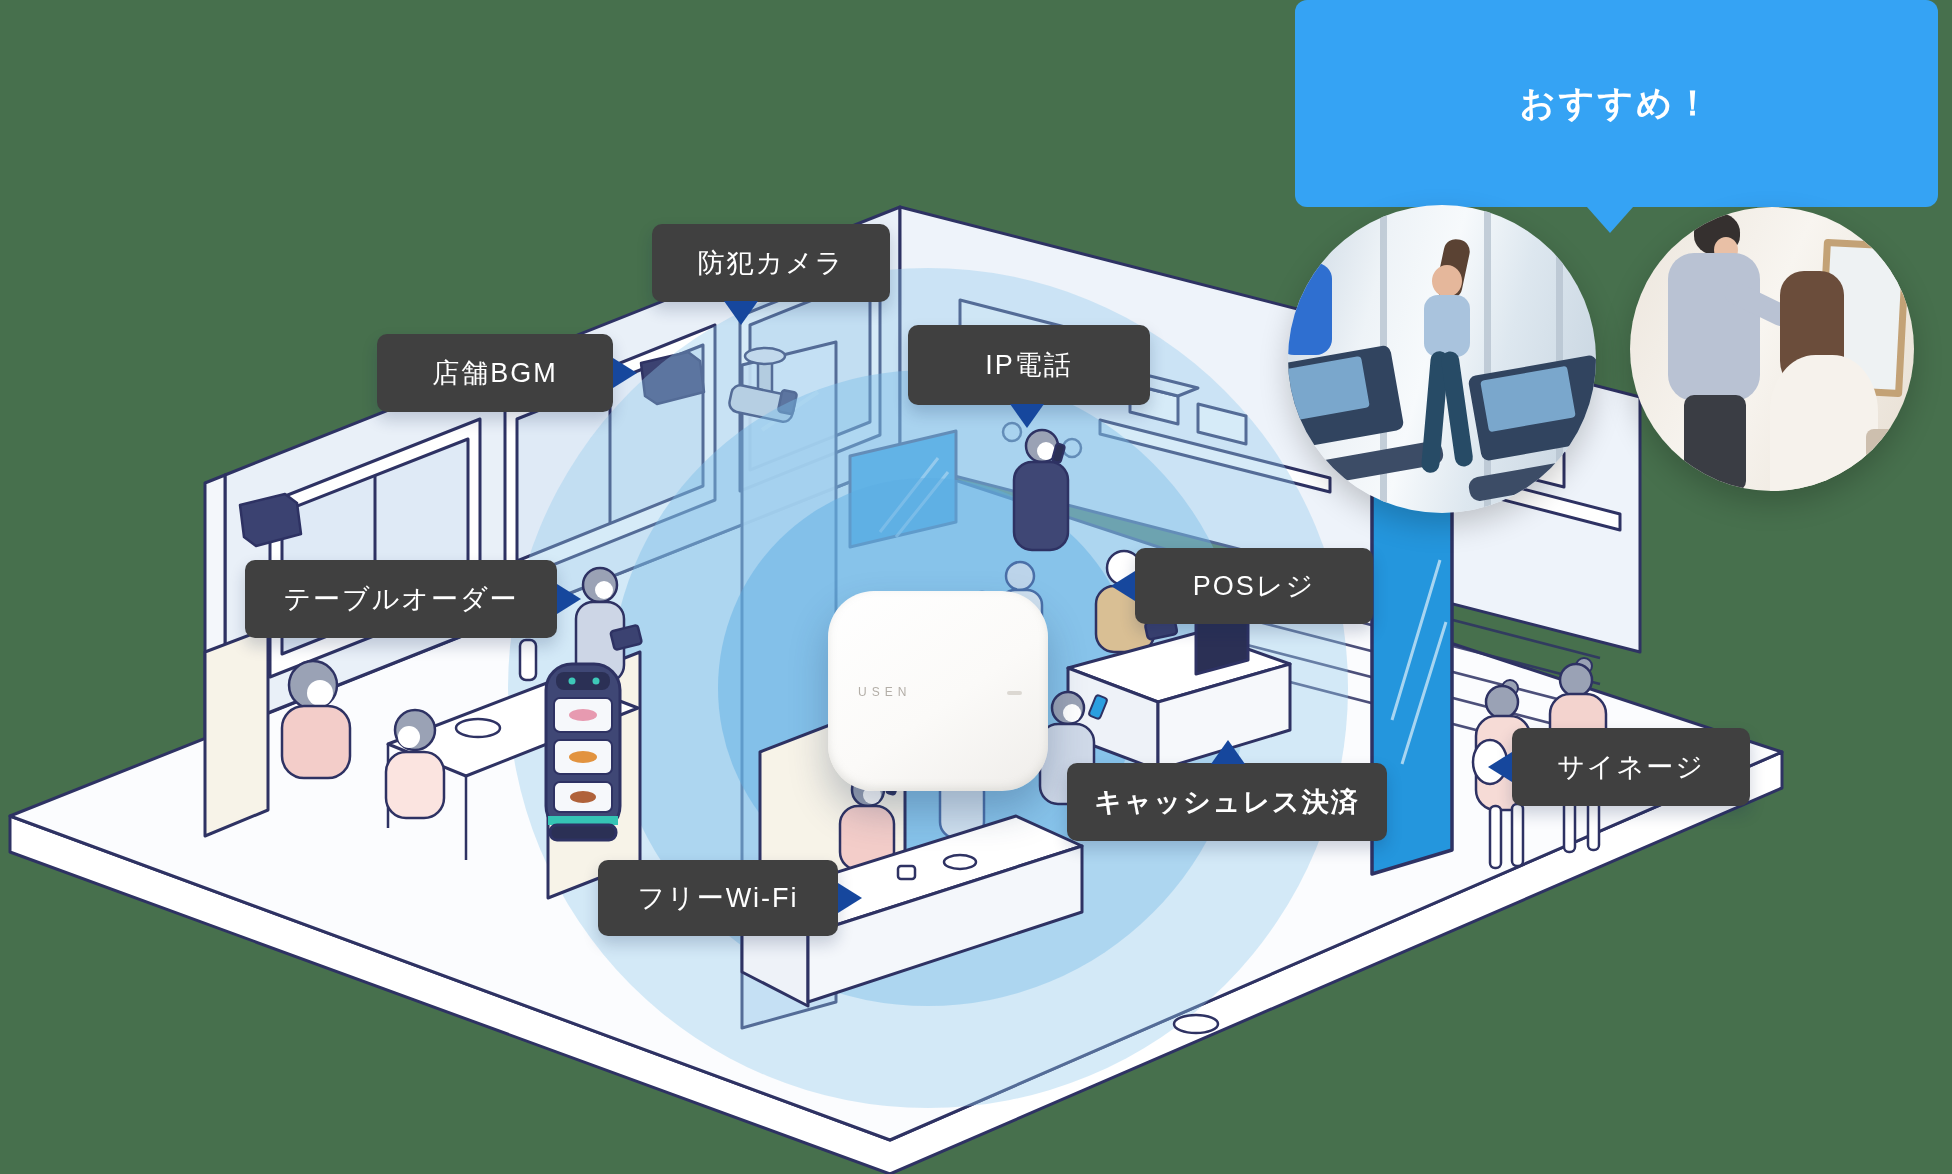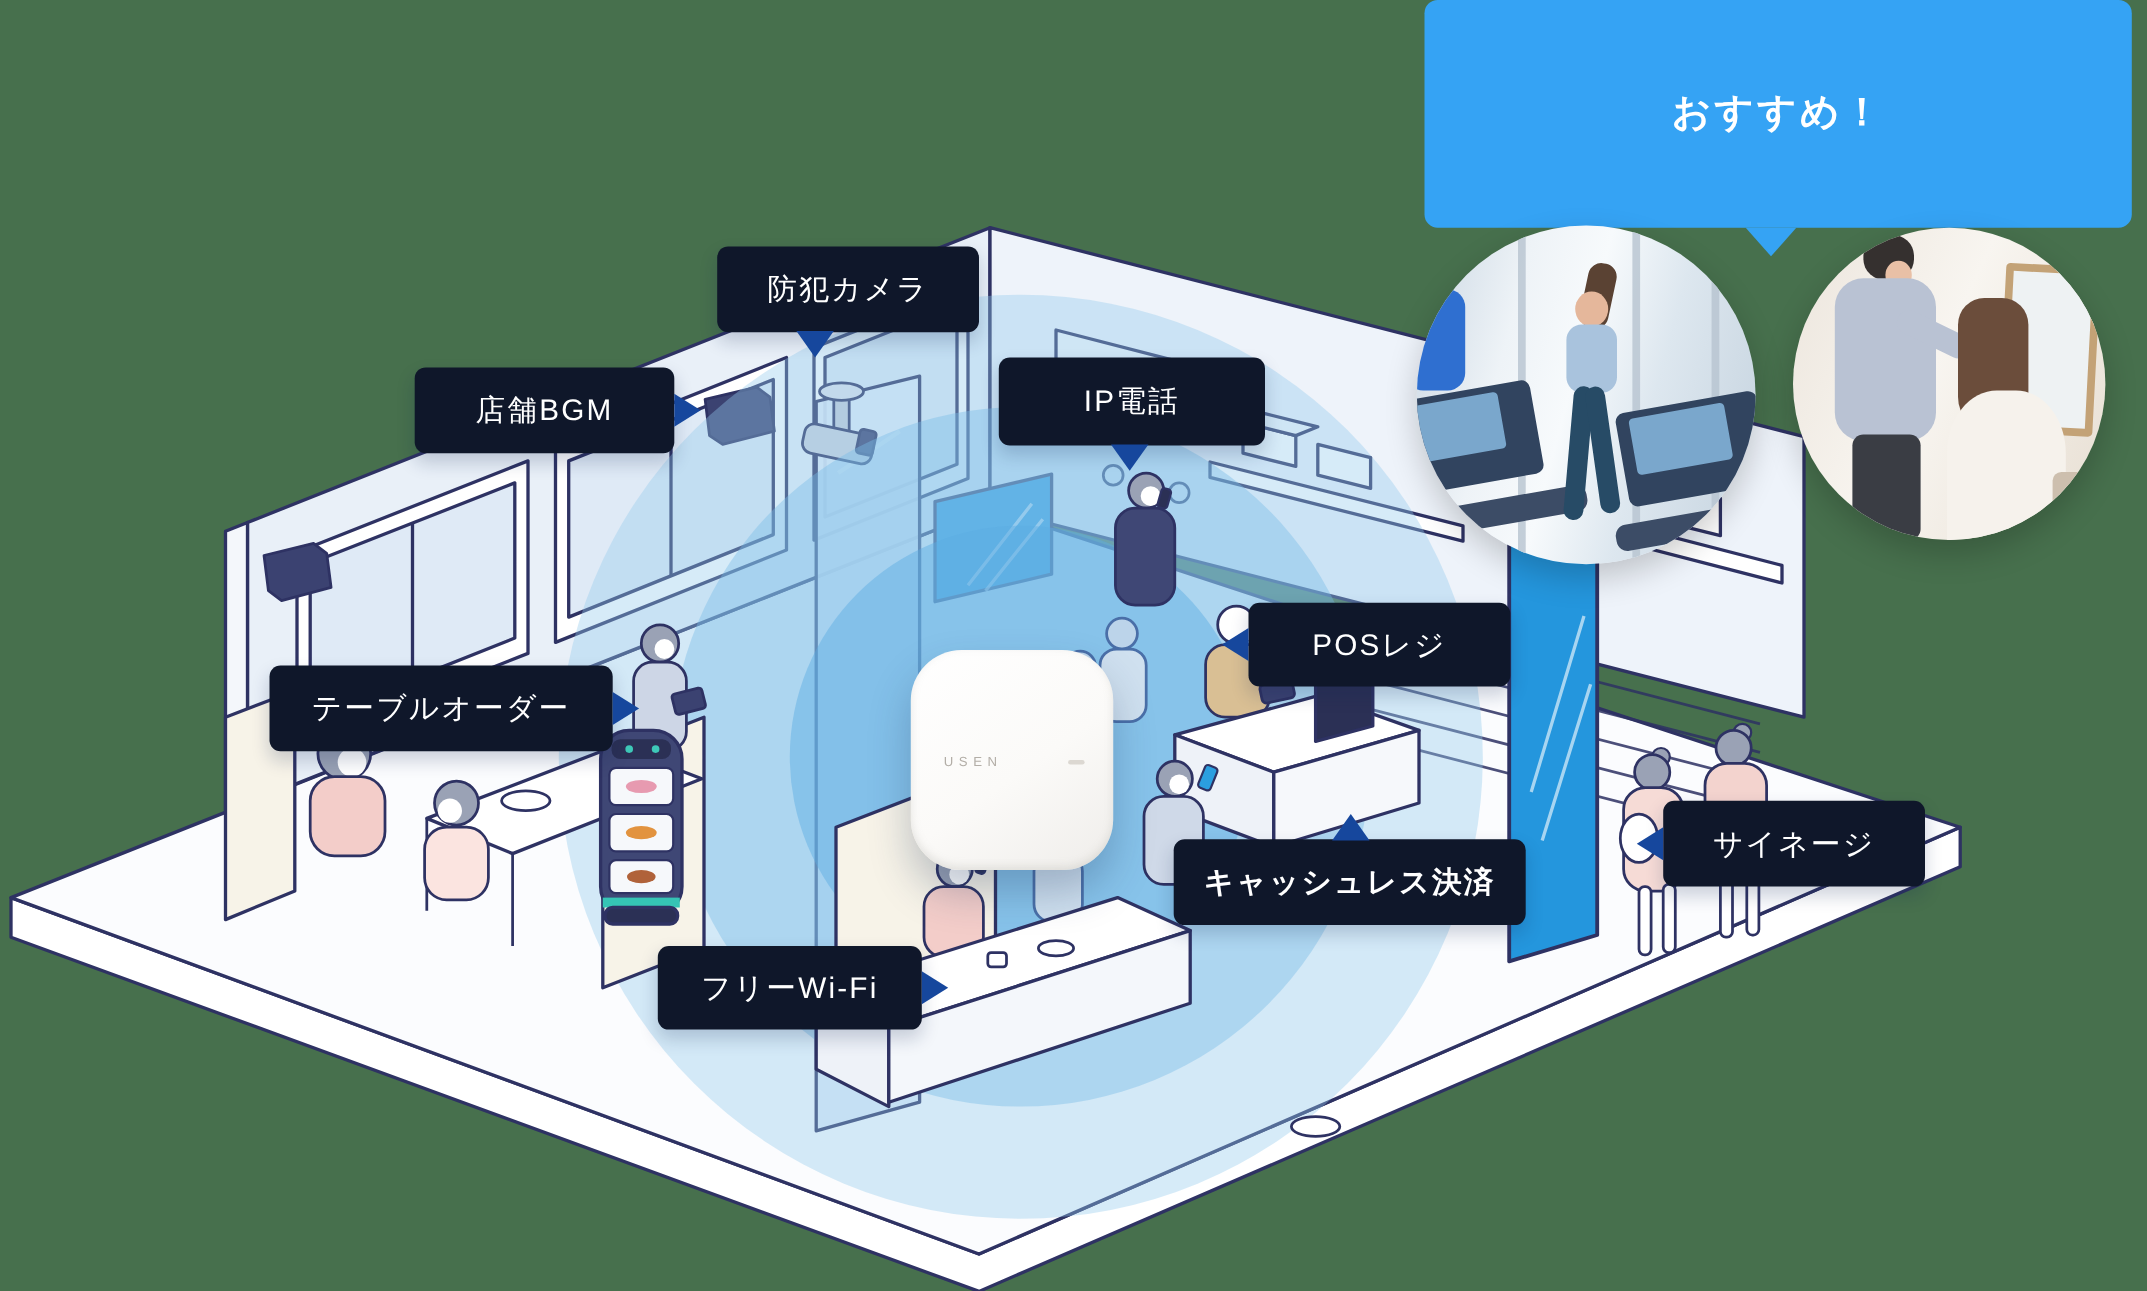--- a/index.html
+++ b/index.html
@@ -1,40 +1,40 @@
 <!DOCTYPE html>
 <html><head>
 <meta charset="utf-8">
 <style>
   html,body{margin:0;padding:0;}
   body{font-family:"Liberation Sans",sans-serif;}
   .stage{position:relative;width:1952px;height:1174px;background:#47704d;overflow:hidden;}
   .stage svg{position:absolute;left:0;top:0;}
 
   
-  .device{position:absolute;left:828px;top:591px;width:184px;height:200px;border-radius:46px;
+  .device{position:absolute;left:828px;top:591px;width:220px;height:200px;border-radius:46px;
     background:linear-gradient(145deg,#ffffff 0%,#fbfaf8 55%,#efedea 100%);
     box-shadow:0 20px 38px rgba(30,55,95,.28), inset 0 -3px 8px rgba(160,160,150,.25);}
   .device .brand{position:absolute;left:30px;top:94px;font-size:12px;letter-spacing:5px;color:#b3aea7;}
   .device .led{position:absolute;right:26px;top:100px;width:15px;height:4px;border-radius:2px;background:#dcd8d2;}
 
   
-  .label{position:absolute;background:#0f172a;color:#fff;display:flex;align-items:center;justify-content:center;
+  .label{position:absolute;background:#404040;color:#fff;display:flex;align-items:center;justify-content:center;
     font-size:27px;letter-spacing:2px;border-radius:10px;white-space:nowrap;
     box-shadow:0 8px 16px rgba(15,35,80,.20);}
   .label::after{content:"";position:absolute;width:0;height:0;border:solid transparent;}
   .pt-right::after{left:100%;top:50%;margin-top:-15px;border-left:24px solid #16479d;border-top-width:15px;border-bottom-width:15px;}
   .pt-left::after{right:100%;top:50%;margin-top:-15px;border-right:24px solid #16479d;border-top-width:15px;border-bottom-width:15px;}
   .pt-down::after{top:99%;border-top:24px solid #16479d;border-left-width:17px;border-right-width:17px;}
   .pt-up::after{bottom:99%;border-bottom:24px solid #16479d;border-left-width:17px;border-right-width:17px;}
 
   .lb-camera{left:652px;top:224px;width:238px;height:78px;}   .lb-camera::after{left:72px;}
   .lb-bgm{left:377px;top:334px;width:236px;height:78px;}
   .lb-ipphone{left:908px;top:325px;width:242px;height:80px;}  .lb-ipphone::after{left:102px;}
-  .lb-tableorder{left:245px;top:560px;width:312px;height:78px;margin-top:45px;}
+  .lb-tableorder{left:245px;top:560px;width:312px;height:78px;}
   .lb-pos{left:1135px;top:548px;width:238px;height:76px;}
   .lb-cashless{left:1067px;top:763px;width:320px;height:78px;font-weight:bold;} .lb-cashless::after{left:144px;}
   .lb-wifi{left:598px;top:860px;width:240px;height:76px;text-align:right;}
   .lb-signage{left:1512px;top:728px;width:238px;height:78px;}
 
   
   .callout{position:absolute;left:1295px;top:0;width:643px;height:207px;background:#35a3f4;border-radius:12px;
     display:flex;flex-direction:column;align-items:center;justify-content:center;
     color:#fff;font-weight:bold;font-size:35px;letter-spacing:3px;line-height:1.62;}
   .callout::after{content:"";position:absolute;left:292px;top:100%;width:0;height:0;

